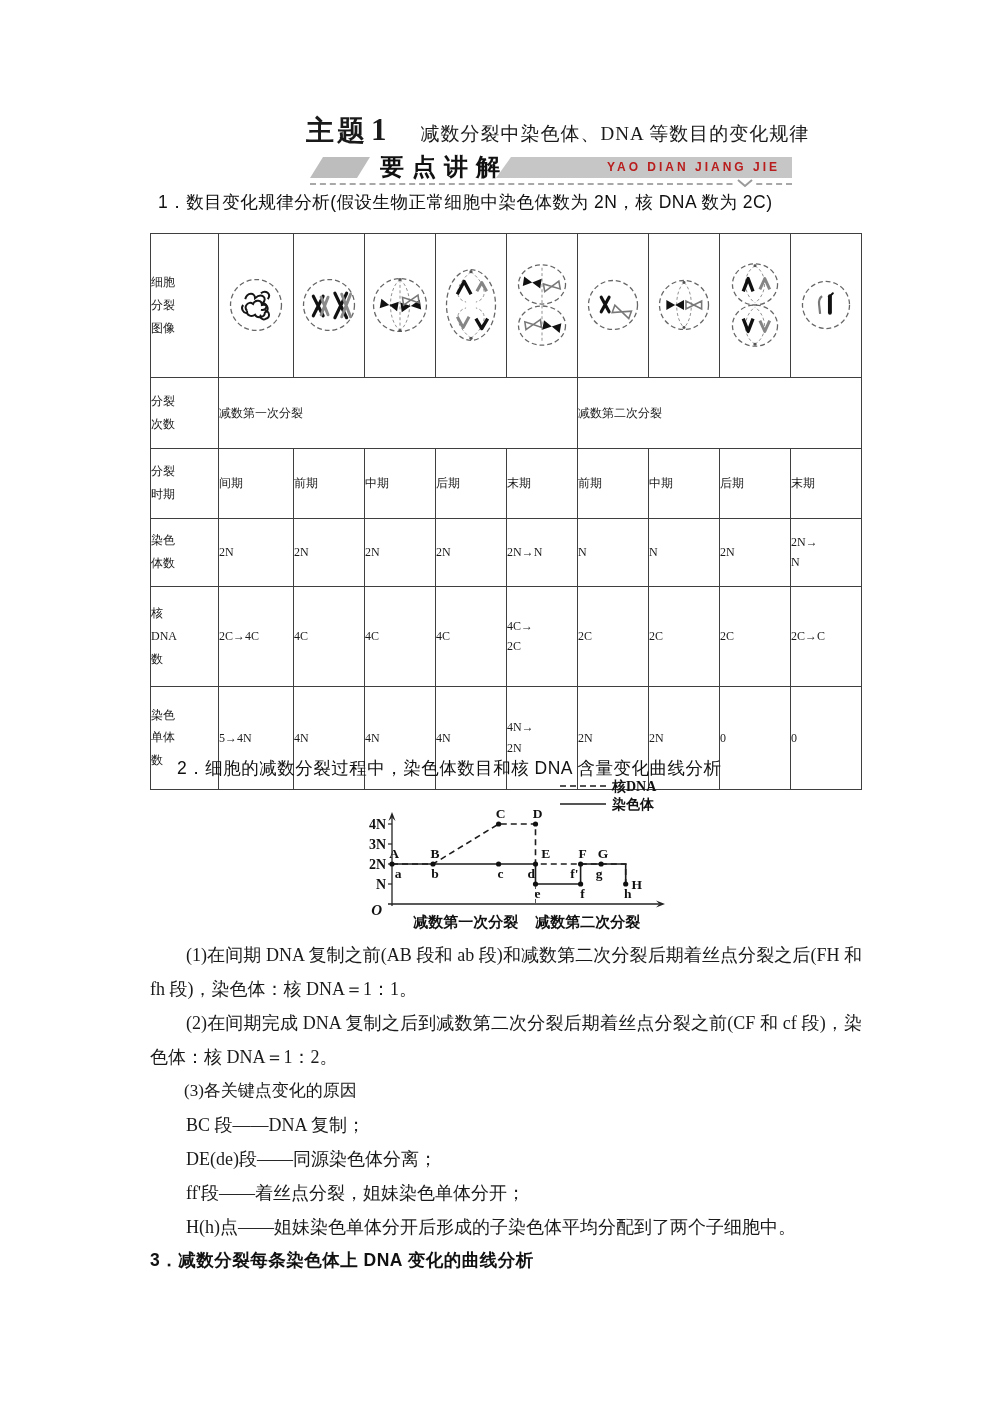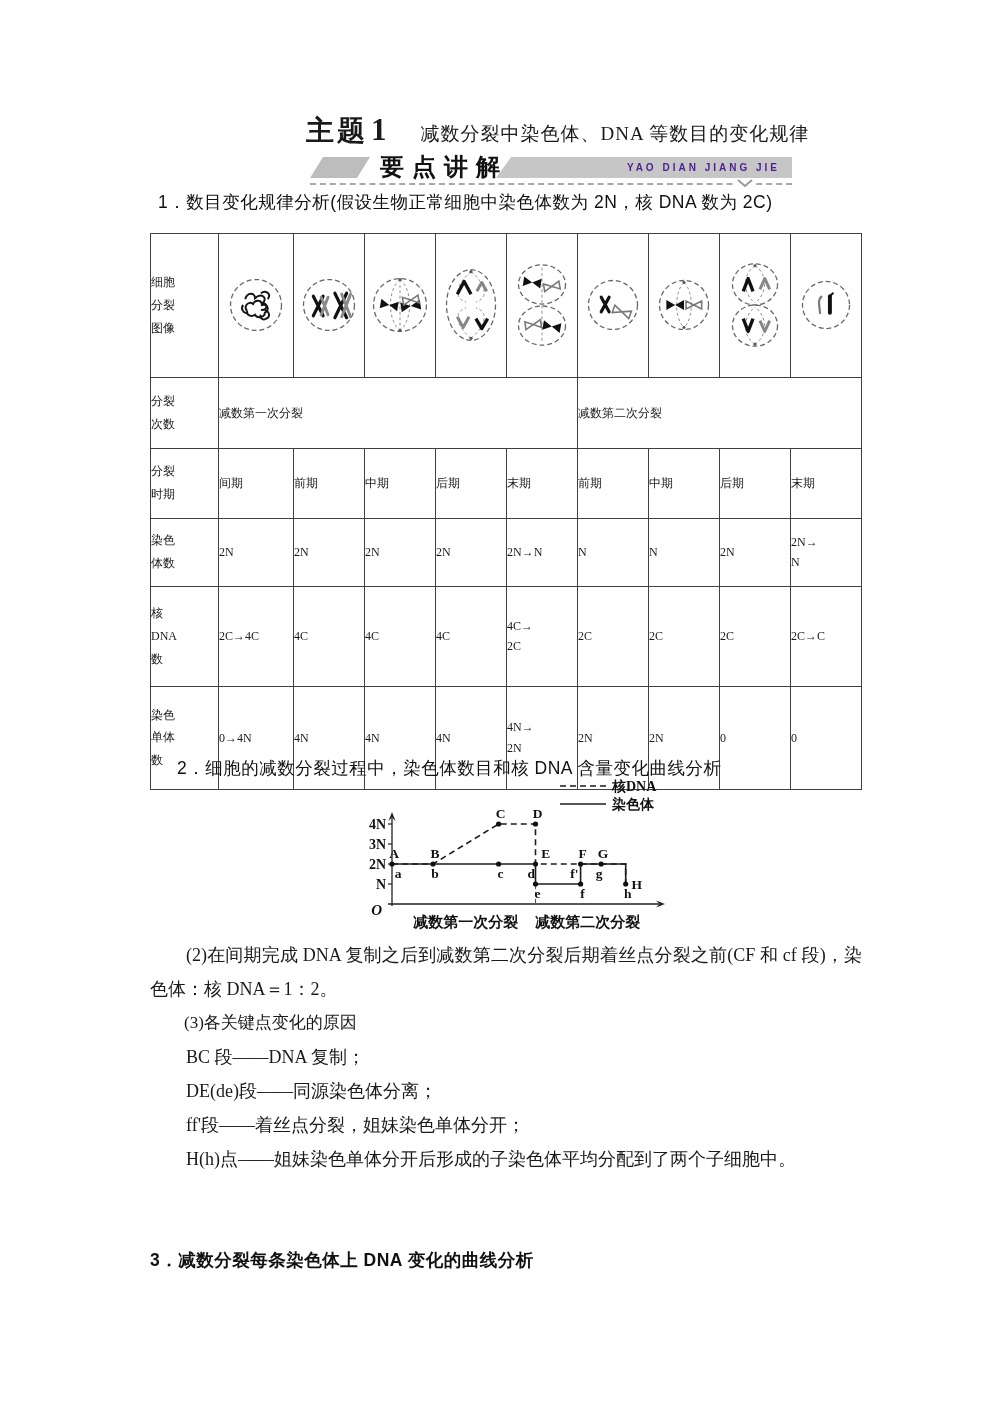--- a/index.html
+++ b/index.html
@@ -13,22 +13,22 @@
   .topic-title{font-size:19px;margin-left:34px;letter-spacing:1px;}
 
   
   .banner{position:absolute;left:310px;top:150px;width:482px;height:44px;}
   .banner-left{position:absolute;left:0;top:7px;width:60px;height:21px;background:#bdbdbd;
                clip-path:polygon(13px 0,100% 0,calc(100% - 13px) 100%,0 100%);}
   .banner-title{position:absolute;left:70px;top:1px;font-family:"Liberation Sans","DejaVu Sans",sans-serif;
                 font-weight:bold;font-size:24px;letter-spacing:8px;color:#111;}
   .banner-right{position:absolute;left:186px;top:7px;width:296px;height:21px;background:#c6c6c6;
                 clip-path:polygon(15px 0,100% 0,100% 100%,0 100%);}
-  .banner-right span{display:block;text-align:right;color:#4c1d95;font-family:"Liberation Sans","DejaVu Sans",sans-serif;
-                font-weight:bold;font-size:10px;letter-spacing:3px;line-height:21px;padding-right:12px;}
+  .banner-right span{display:block;text-align:right;color:#b91c1c;font-family:"Liberation Sans","DejaVu Sans",sans-serif;
+                font-weight:bold;font-size:12px;letter-spacing:3px;line-height:21px;padding-right:12px;}
   .banner-dash{position:absolute;left:0;top:33px;width:482px;border-top:2.5px dashed #a8a8a8;}
   .banner-chevron{position:absolute;left:424px;top:29px;background:#fff;padding:0 3px;line-height:0;}
 
   
   .h-sans{position:absolute;font-family:"Liberation Sans","DejaVu Sans",sans-serif;
           font-size:17.5px;letter-spacing:0.5px;color:#111;white-space:nowrap;}
   #h1{left:158px;top:190px;}
   #h2{left:177px;top:756px;}
   #h3{left:150px;top:1248px;}
 
@@ -258,21 +258,21 @@
 2C</td>
       <td>2C</td>
       <td>2C</td>
       <td>2C</td>
       <td>2C→C</td>
     </tr>
     <tr style="height:103px">
       <td class="lbl">染色
 单体
 数</td>
-      <td>0→4N</td>
+      <td>5→4N</td>
       <td>4N</td>
       <td>4N</td>
       <td>4N</td>
       <td>4N→
 2N</td>
       <td>2N</td>
       <td>2N</td>
       <td>0</td>
       <td>0</td>
     </tr>
@@ -330,20 +330,21 @@
         <text x="103.8" y="153" text-anchor="middle" class="xseg">减数第一次分裂</text>
         <text x="225.775" y="153" text-anchor="middle" class="xseg">减数第二次分裂</text>
         <line x1="198" y1="12" x2="244" y2="12" stroke="#1c1c1c" stroke-width="1.6" stroke-dasharray="6 4"></line>
         <text x="250" y="17" class="legend">核DNA</text>
         <line x1="198" y1="30" x2="244" y2="30" stroke="#1c1c1c" stroke-width="1.6"></line>
         <text x="250" y="35" class="legend">染色体</text>
       </svg>
   </div>
 
   <div class="paras">
+    <p>(1)在间期 DNA 复制之前(AB 段和 ab 段)和减数第二次分裂后期着丝点分裂之后(FH 和 fh 段)，染色体：核 DNA＝1：1。</p>
     <p>(2)在间期完成 DNA 复制之后到减数第二次分裂后期着丝点分裂之前(CF 和 cf 段)，染色体：核 DNA＝1：2。</p>
     <p class="p3-head">(3)各关键点变化的原因</p>
     <p>BC 段——DNA 复制；</p>
     <p>DE(de)段——同源染色体分离；</p>
     <p>ff'段——着丝点分裂，姐妹染色单体分开；</p>
     <p>H(h)点——姐妹染色单体分开后形成的子染色体平均分配到了两个子细胞中。</p>
   </div>
 
   <div id="h3" class="h-sans" style="font-weight:bold">3．减数分裂每条染色体上 DNA 变化的曲线分析</div>
 

